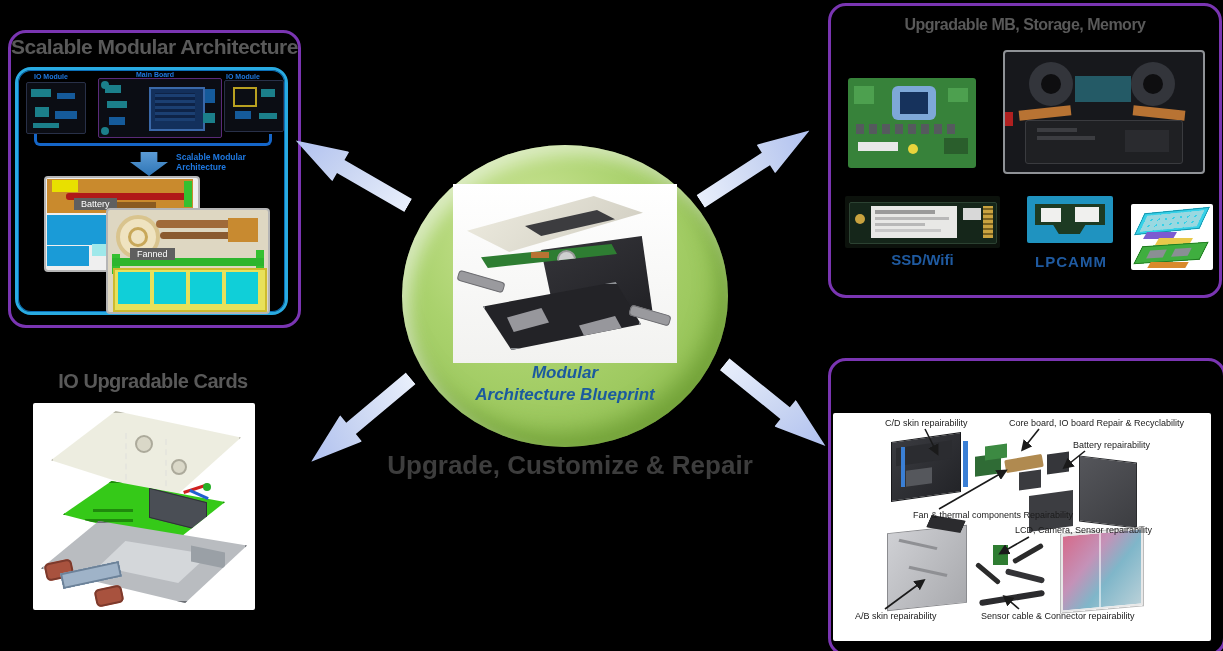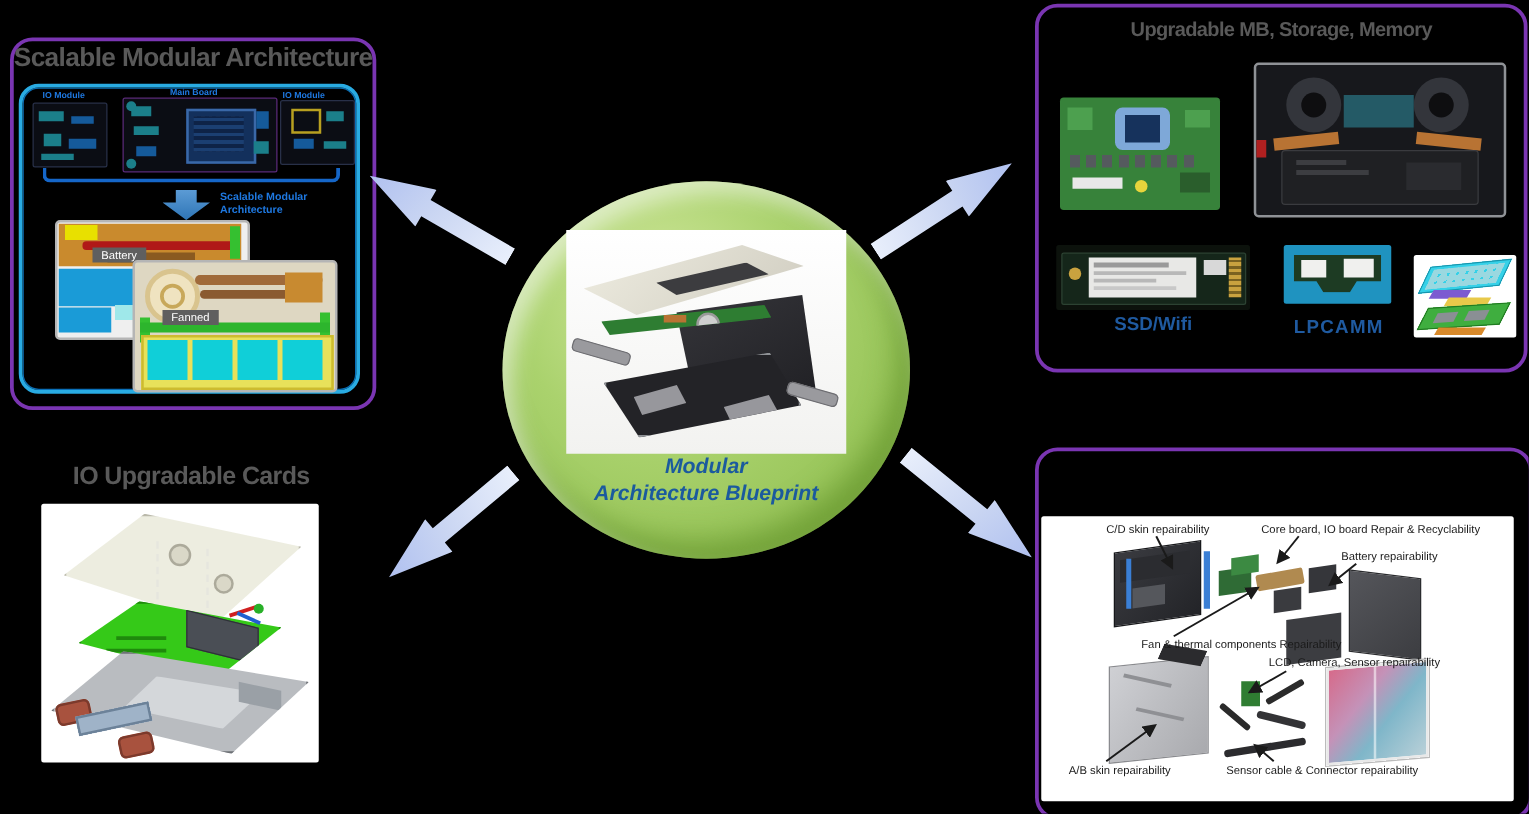--- a/index.html
+++ b/index.html
@@ -284,19 +284,20 @@
         <div class="q" style="left:24px;top:26px;width:42px;height:24px;clip-path:polygon(0 40%,82% 0,100% 60%,16% 100%);background:#97979c;"></div>
         <div class="q" style="left:96px;top:34px;width:44px;height:24px;clip-path:polygon(0 40%,82% 0,100% 60%,16% 100%);background:#97979c;"></div>
       </div>
       <div class="q" style="left:4px;top:92px;width:48px;height:11px;border-radius:4px;background:#9a9a9e;transform:rotate(16deg);box-shadow:inset 0 0 0 1px #6e6e72;"></div>
       <div class="q" style="left:176px;top:126px;width:42px;height:11px;border-radius:4px;background:#9a9a9e;transform:rotate(16deg);box-shadow:inset 0 0 0 1px #6e6e72;"></div>
     </div>
     <div class="cap" style="top:218px;font-size:17px;">Modular</div>
     <div class="cap" style="top:240px;font-size:17px;">Architecture Blueprint</div>
   </div>
 
+  <div class="subtitle">Upgrade, Customize &amp; Repair</div>
 
   <div class="blockarrow" style="left:287px;top:156px;transform:rotate(-150deg);"></div>
   <div class="blockarrow" style="left:690px;top:149px;transform:rotate(-33deg);"></div>
   <div class="blockarrow" style="left:296px;top:403px;transform:rotate(140deg);"></div>
   <div class="blockarrow" style="left:710px;top:388px;transform:rotate(39deg);"></div>
 
 </div>
 
 </body></html>

